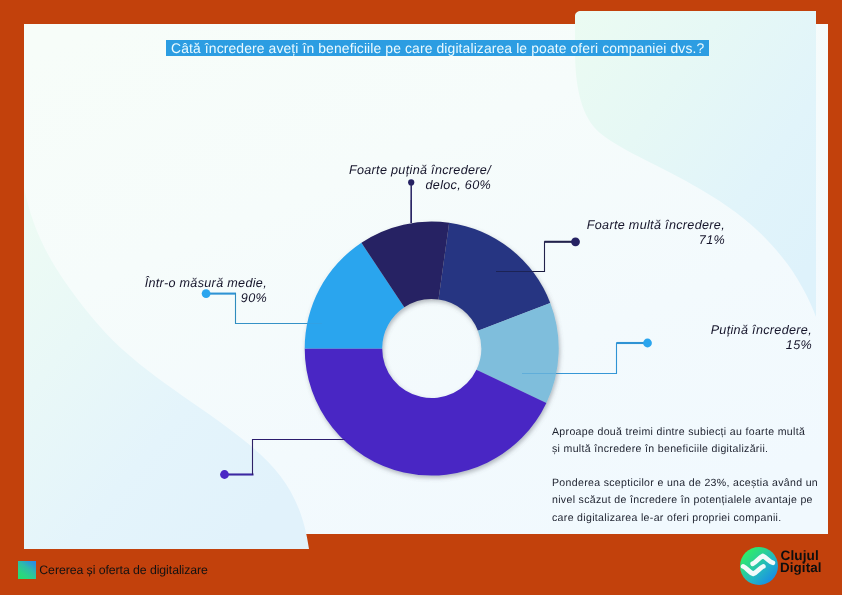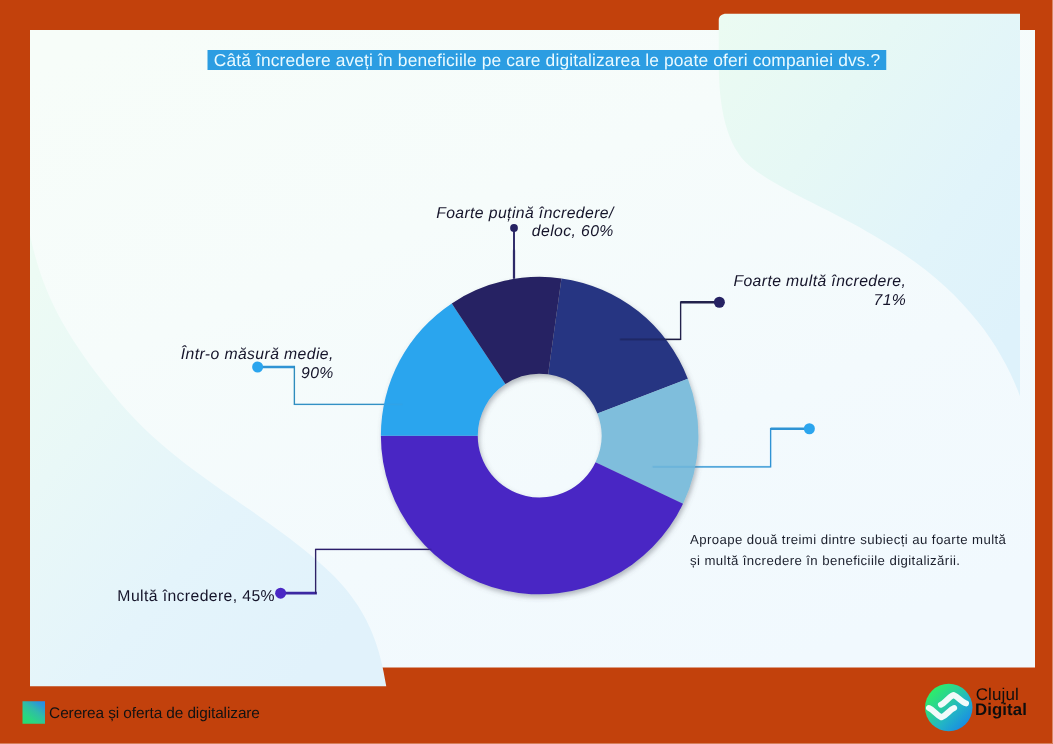--- a/index.html
+++ b/index.html
@@ -32,21 +32,21 @@
   
   .legend{position:absolute;left:18px;top:561px;display:flex;align-items:flex-start;}
   .legend .sw{width:18px;height:18px;
       background:linear-gradient(37deg,#25e06c 0%,#2bd583 28%,#2fbba9 58%,#2b99d6 82%,#2489ee 100%);}
   .legend .tx{font-size:12.3px;line-height:18px;color:#121212;margin-left:3.3px;
       letter-spacing:-0.07px;white-space:nowrap;}
 
   
   .brand{position:absolute;left:739px;top:546px;width:100px;height:46px;}
   .brand .bt{position:absolute;left:41.5px;top:2.8px;font-size:13.6px;line-height:14px;
-             color:#0e0e0e;font-weight:400;letter-spacing:0.1px;white-space:nowrap;}
+             color:#0e0e0e;font-weight:700;letter-spacing:0.1px;white-space:nowrap;}
   .brand .bt2{position:absolute;left:41px;top:15.3px;font-size:13.4px;line-height:14px;
              color:#0e0e0e;font-weight:700;letter-spacing:0.1px;white-space:nowrap;}
 </style>
 </head>
 <body>
 
 <div id="slide">
 
   <svg class="bg-svg" width="842" height="595" viewBox="0 0 842 595">
     <defs>
@@ -118,24 +118,25 @@
       <path d="M544.5,271.5 L496,271.5" stroke="#151533" stroke-width="1.1"></path>
       <path d="M616.5,373.5 L522,373.5" stroke="#3f9dd8" stroke-width="1" opacity="0.85"></path>
       <path d="M252.5,439.5 L345,439.5" stroke="#2b1a73" stroke-width="1.1"></path>
       <path d="M235.4,323.5 L322,323.5" stroke="#3f9dd8" stroke-width="1" opacity="0.7"></path>
       <path d="M411.2,200 L411.2,223" stroke="#262263" stroke-width="1.5"></path>
     </g>
   </svg>
 
   <div class="lab c" style="left:251px;top:162.5px;width:240px;"><span>Foarte puțină încredere/</span><br><span>deloc, 60%</span></div>
   <div class="lab c" style="left:485px;top:218px;width:240px;"><span>Foarte multă încredere,</span><br><span>71%</span></div>
+  <div class="lab c" style="left:572px;top:322.5px;width:240px;"><span>Puțină încredere,</span><br><span>15%</span></div>
   <div class="lab c" style="left:27px;top:276px;width:240px;"><span>Într-o măsură medie,</span><br><span>90%</span></div>
-  <div class="lab r" style="left:22px;top:469.5px;width:198px;"><span>Multă încredere, 45%</span></div>
 
   <div class="note" style="left:552px;top:424px;width:258px;">Aproape două treimi dintre subiecți au foarte multă și multă încredere în beneficiile digitalizării.</div>
+  <div class="note" style="left:552px;top:475px;">Ponderea scepticilor e una de 23%, aceștia având un nivel scăzut de încredere în potențialele avantaje pe care digitalizarea le-ar oferi propriei companii.</div>
 
   <div class="legend">
     <div class="sw"></div>
     <div class="tx">Cererea și oferta de digitalizare</div>
   </div>
 
   <div class="brand">
     <svg width="40" height="40" viewBox="0 0 40 40">
       <defs>
         <linearGradient id="lg" x1="0.08" y1="0.08" x2="0.92" y2="0.92">

